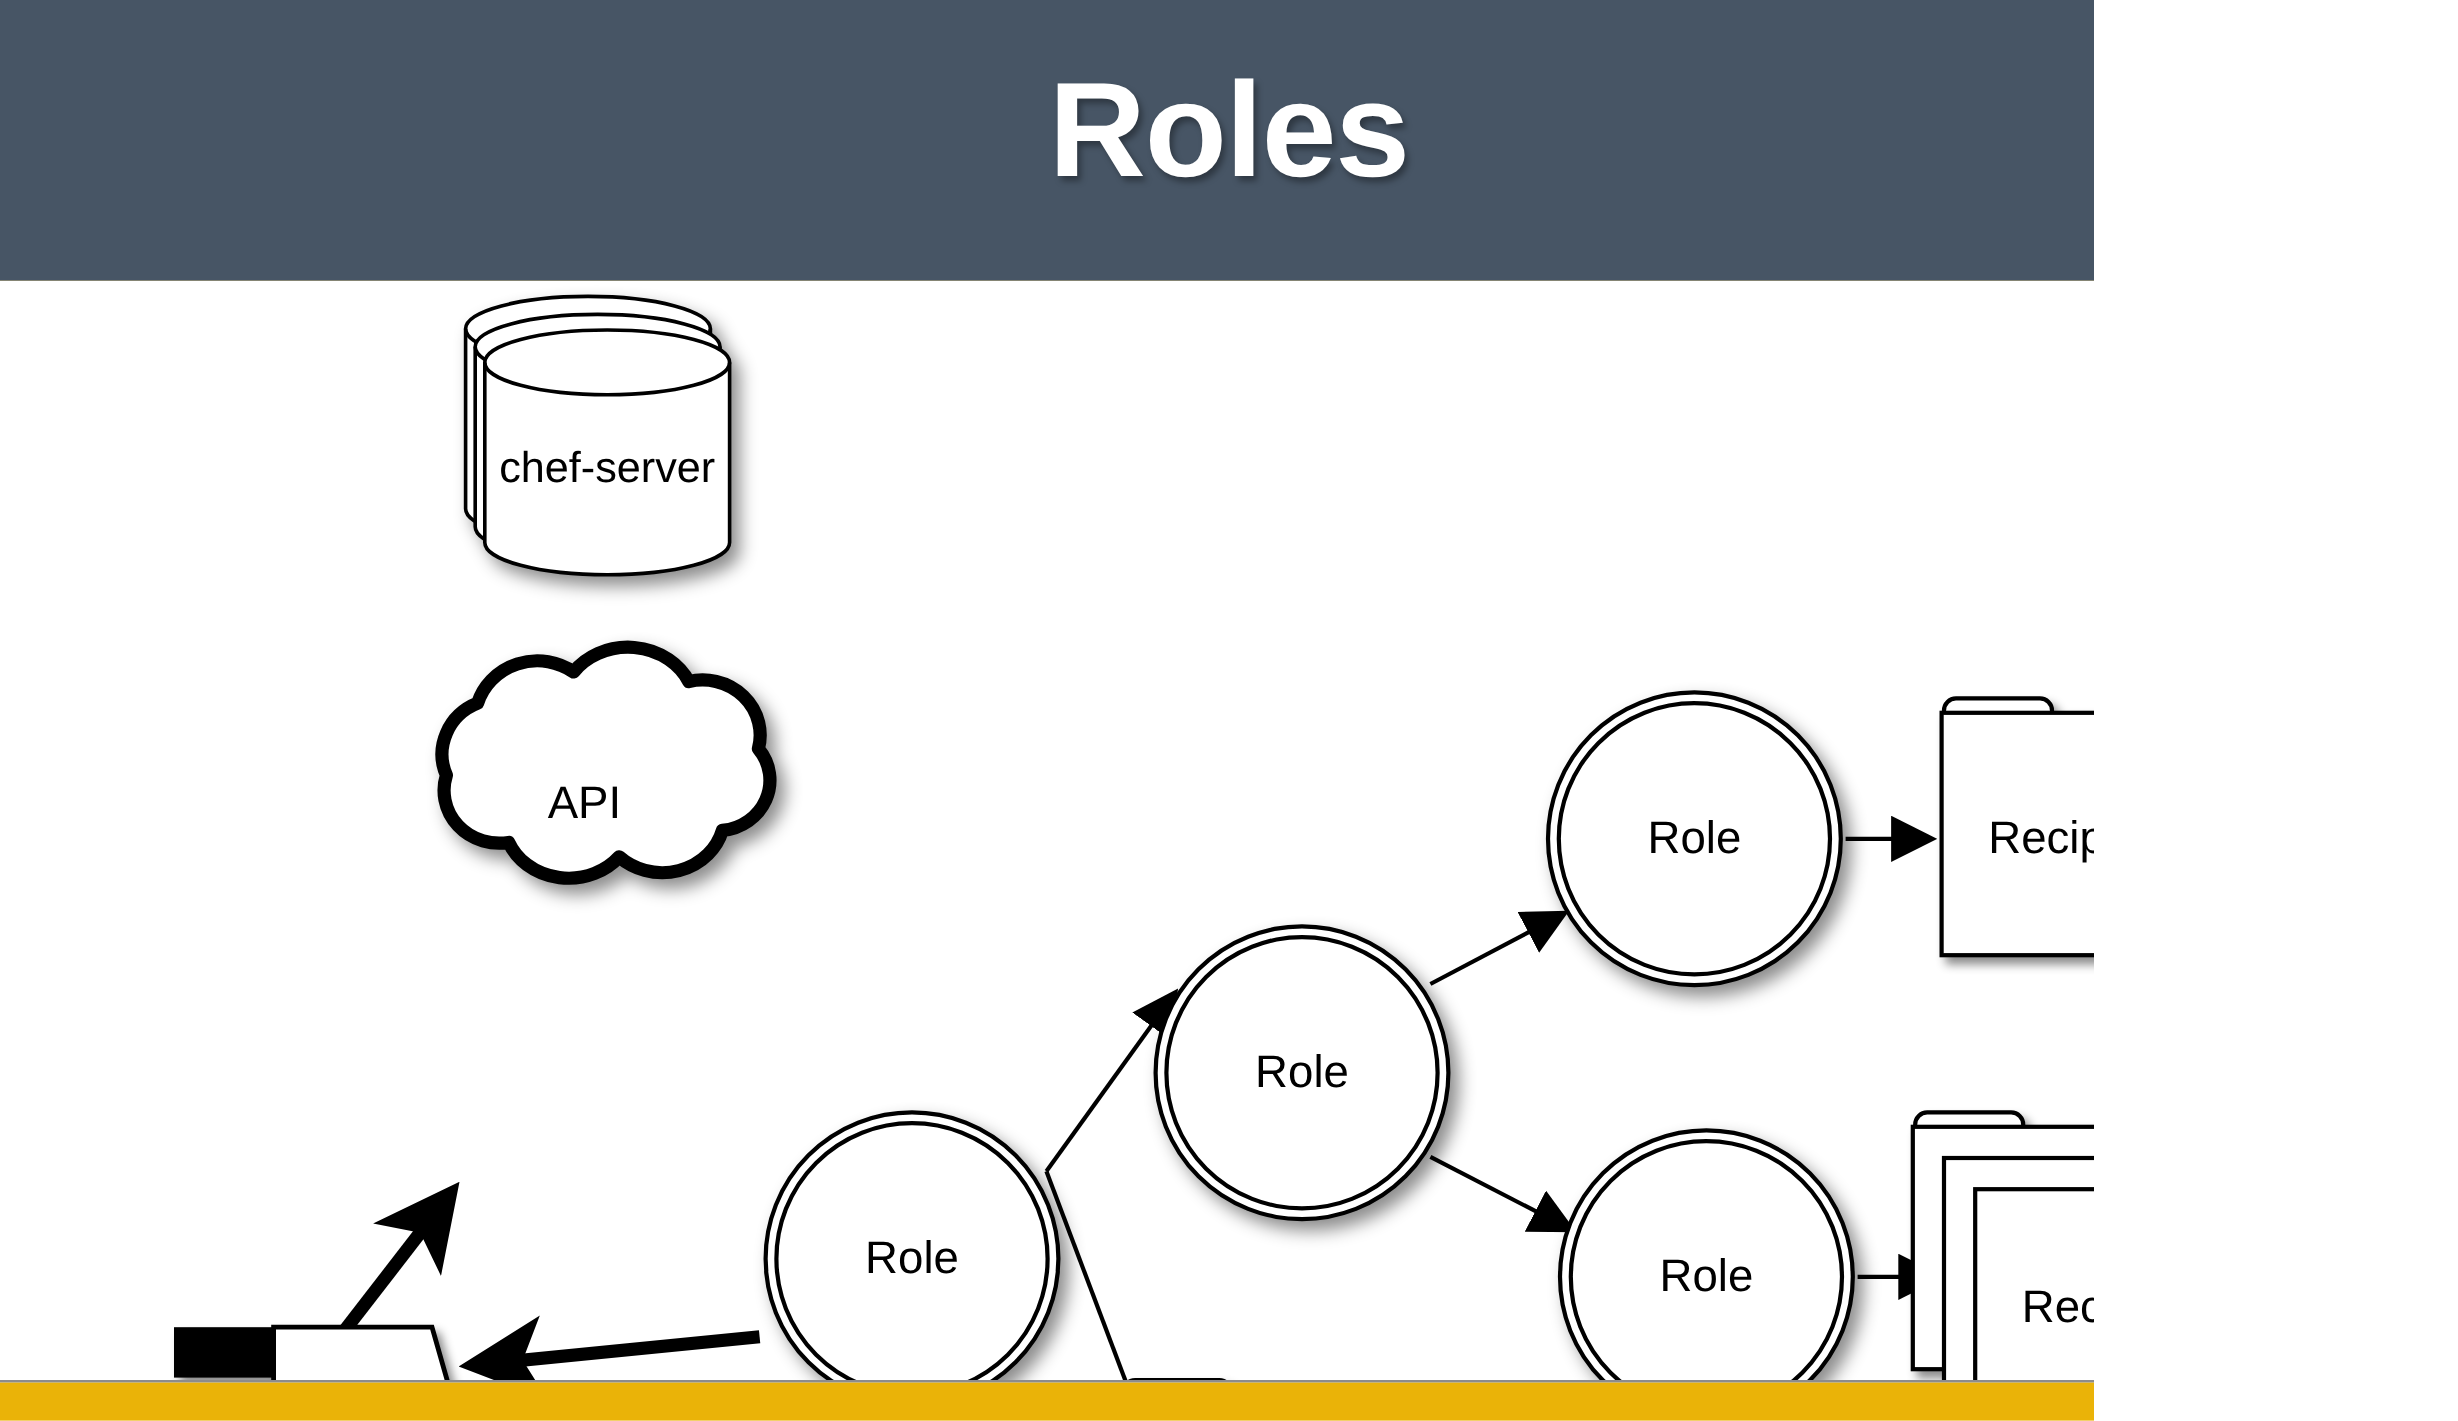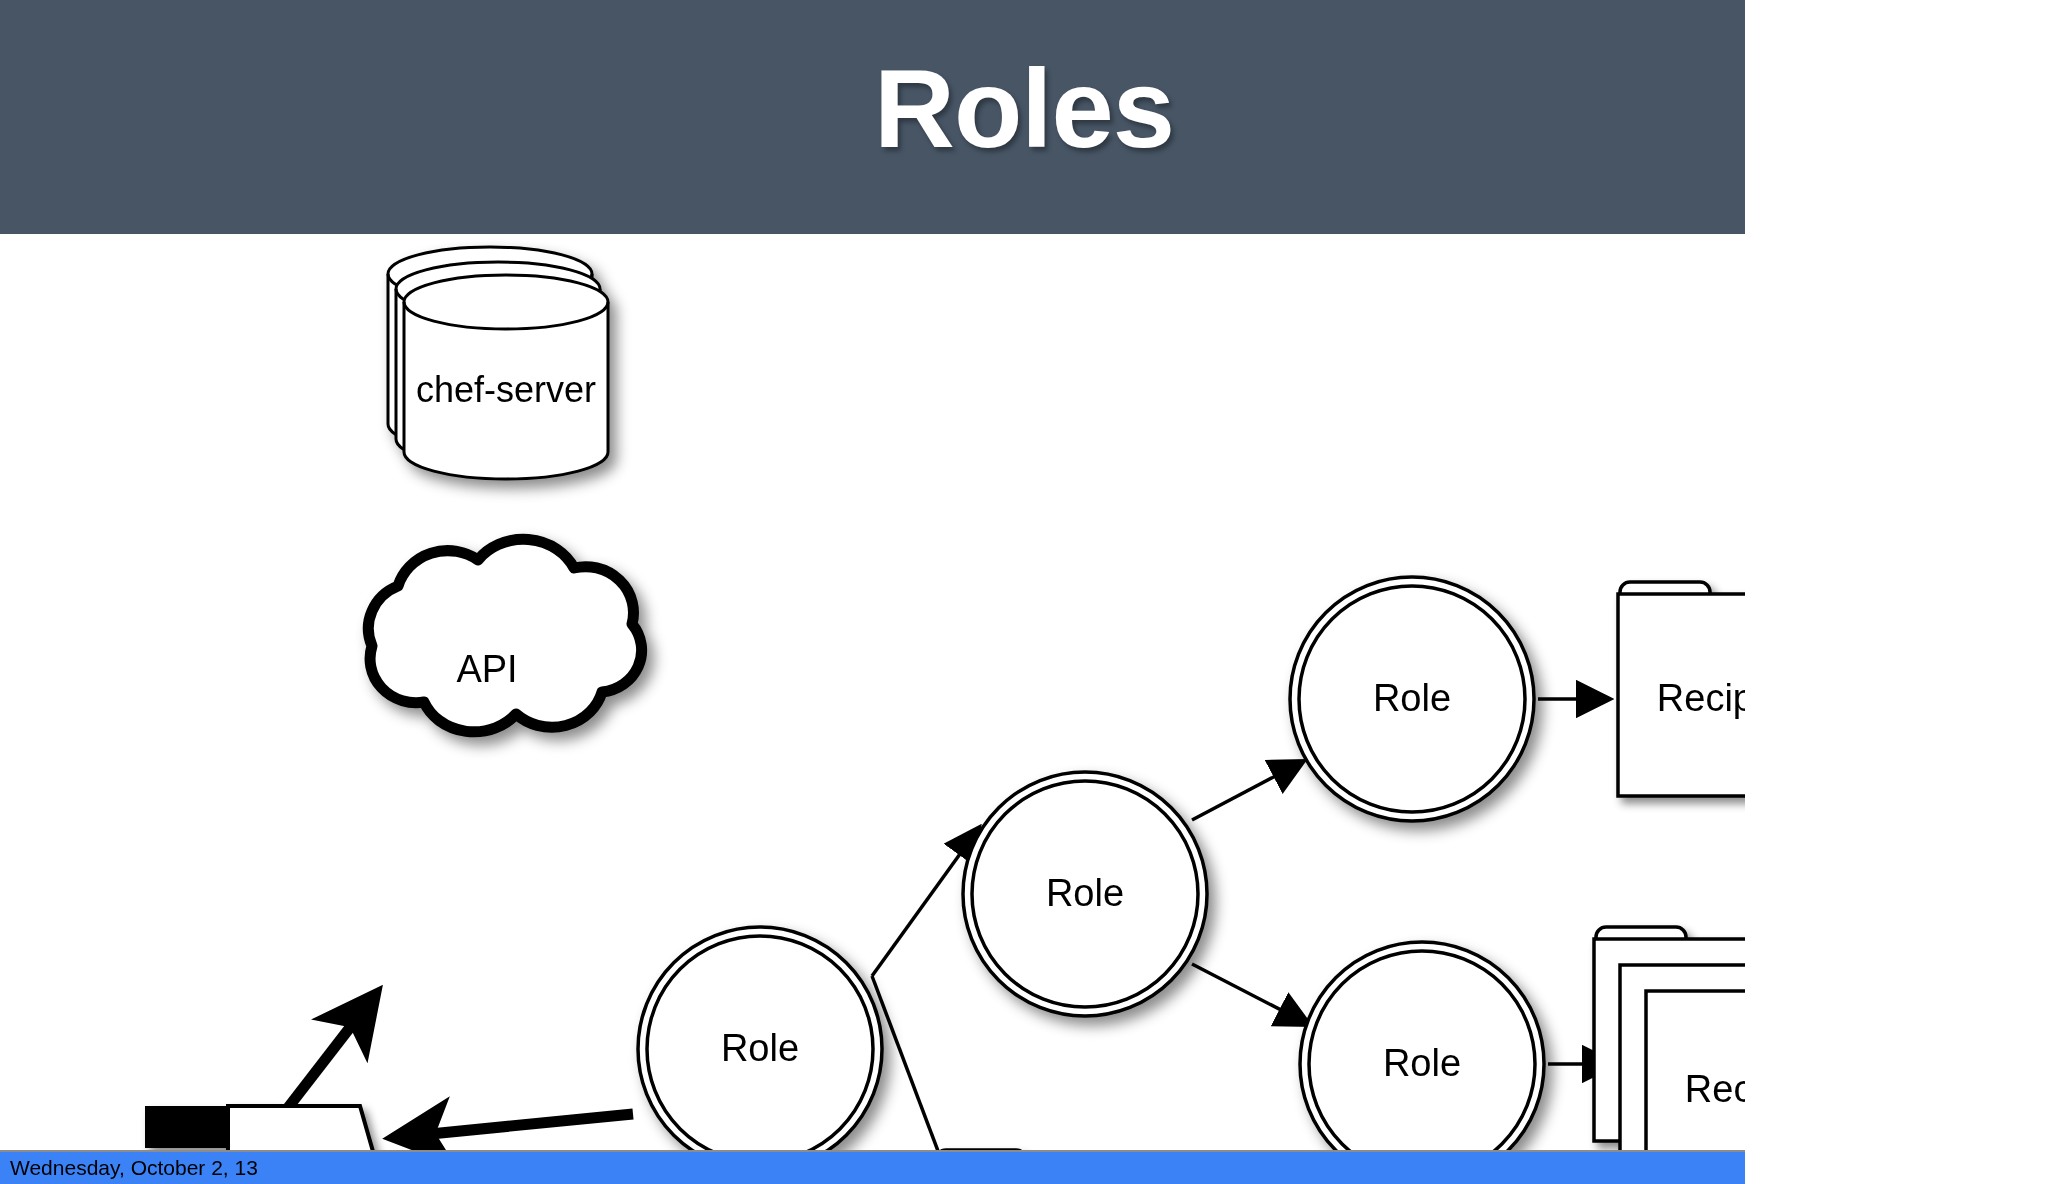--- a/index.html
+++ b/index.html
@@ -6,21 +6,21 @@
     margin: 0;
     padding: 0;
     background: #ffffff;
     font-family: "Liberation Sans", sans-serif;
   }
   #page {
     position: relative;
     width: 1745px;
     height: 1184px;
     overflow: hidden;
-    background: #3b82f6;
+    background: #eab308;
   }
   
   #title-bar {
     position: absolute;
     left: 0; top: 0;
     width: 2048px;
     height: 234px;
     background: #475565;
   }
   #title-text {
@@ -196,17 +196,14 @@
         <path d="M 936 938 l 0 -12 a 10 10 0 0 1 10 -10 l 70 0 a 10 10 0 0 1 10 10 l 0 12" fill="#ffffff" stroke="#000000" stroke-width="3.5"></path>
         <rect x="934" y="928" width="196" height="202" fill="#ffffff" stroke="#000000" stroke-width="3.5"></rect>
         <rect x="960" y="954" width="196" height="202" fill="#ffffff" stroke="#000000" stroke-width="3.5"></rect>
         <rect x="986" y="980" width="196" height="202" fill="#ffffff" stroke="#000000" stroke-width="3.5"></rect>
         <text class="shape-label" x="1084" y="1078" font-size="38">Recipe</text>
       </g>
 
     </svg>
   </div>
 
-  <div id="footer">
-    <div id="footer-date">Wednesday, October 2, 13</div>
-  </div>
 
 </div>
 
 </body></html>

